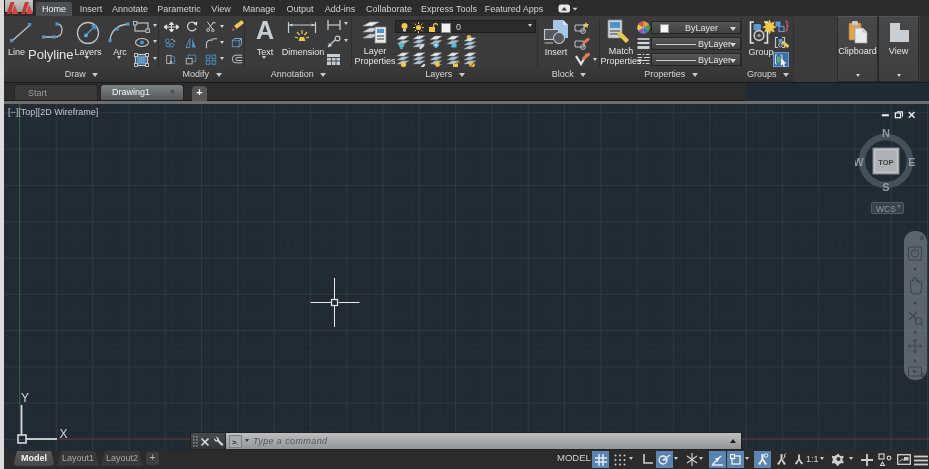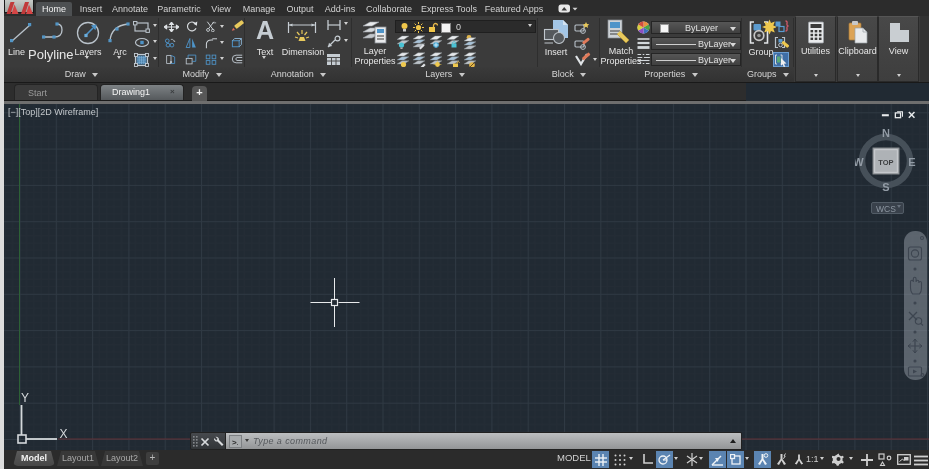--- a/index.html
+++ b/index.html
@@ -521,39 +521,20 @@
         <svg width="14" height="13" viewBox="0 0 14 13">
           <path d="M3 1 h-1.5 v9 h1.5 M6.5 1 h1.5 v9 h-1.5" fill="none" stroke="#d8dcdf" stroke-width="1"></path>
           <rect x="3" y="2.5" width="3.5" height="6" fill="#5aab7a"></rect>
           <path d="M7 4 L12.5 9.5 L10 9.7 L11.2 12.4 L9.8 13 L8.6 10.3 L7 11.8 Z" fill="#f0f0f0"></path>
         </svg>
       </div>
       <div class="plabel">Groups <span style="display:inline-block;width:0;height:0;border-left:3px solid transparent;border-right:3px solid transparent;border-top:4px solid #c8c8c8;margin-left:4px;vertical-align:middle;"></span></div>
     </div>
     <div class="abs" style="left:920px;top:0;width:9px;height:66px;background:#323232;"></div>
 
-    <div class="panel" style="left:795px;width:41px;background:linear-gradient(#484848,#3e3e3e);border:1px solid #2a2a2a;border-top:1px solid #555;">
-      <svg class="abs" style="left:11px;top:4px;" width="18" height="23" viewBox="0 0 18 23">
-        <rect x="1.5" y="1" width="15" height="21" rx="1" fill="#e8eaec" stroke="#9aa0a6" stroke-width="0.8"></rect>
-        <rect x="3.5" y="3" width="11" height="4" fill="#3a3a3a"></rect>
-        <g fill="#3a3a3a">
-          <rect x="3.5" y="9" width="2.6" height="2.4"></rect>
-            <rect x="7.7" y="9" width="2.6" height="2.4"></rect>
-            <rect x="11.9" y="9" width="2.6" height="2.4"></rect>
-          <rect x="3.5" y="12.8" width="2.6" height="2.4"></rect>
-            <rect x="7.7" y="12.8" width="2.6" height="2.4"></rect>
-            <rect x="11.9" y="12.8" width="2.6" height="2.4"></rect>
-          <rect x="3.5" y="16.6" width="2.6" height="2.4"></rect>
-            <rect x="7.7" y="16.6" width="2.6" height="2.4"></rect>
-            <rect x="11.9" y="16.6" width="2.6" height="2.4"></rect>
-        </g>
-      </svg>
-      <div class="abs" style="left:0;top:29px;width:100%;text-align:center;font-size:9px;color:#e6e6e6;">Utilities</div>
-      <div class="abs" style="left:18px;bottom:4px;width:0;height:0;border-left:2.5px solid transparent;border-right:2.5px solid transparent;border-top:3.5px solid #d0d0d0;"></div>
-    </div>
     <div class="panel" style="left:837px;width:41px;background:linear-gradient(#484848,#3e3e3e);border:1px solid #2a2a2a;border-top:1px solid #555;">
       <svg class="abs" style="left:10px;top:3px;" width="20" height="24" viewBox="0 0 20 24">
         <rect x="1" y="3" width="12" height="17" rx="1" fill="#dca355" stroke="#a87838" stroke-width="0.7"></rect>
         <rect x="4" y="1" width="6" height="4" rx="1" fill="#c8c8c8"></rect>
         <path d="M7 8 h8 l4 4 v11 h-12 Z" fill="#e8eaec" stroke="#9aa0a6" stroke-width="0.7"></path>
         <path d="M15 8 v4 h4" fill="none" stroke="#9aa0a6" stroke-width="0.7"></path>
       </svg>
       <div class="abs" style="left:0;top:29px;width:100%;text-align:center;font-size:9px;color:#e6e6e6;">Clipboard</div>
       <div class="abs" style="left:18px;bottom:4px;width:0;height:0;border-left:2.5px solid transparent;border-right:2.5px solid transparent;border-top:3.5px solid #d0d0d0;"></div>
     </div>

